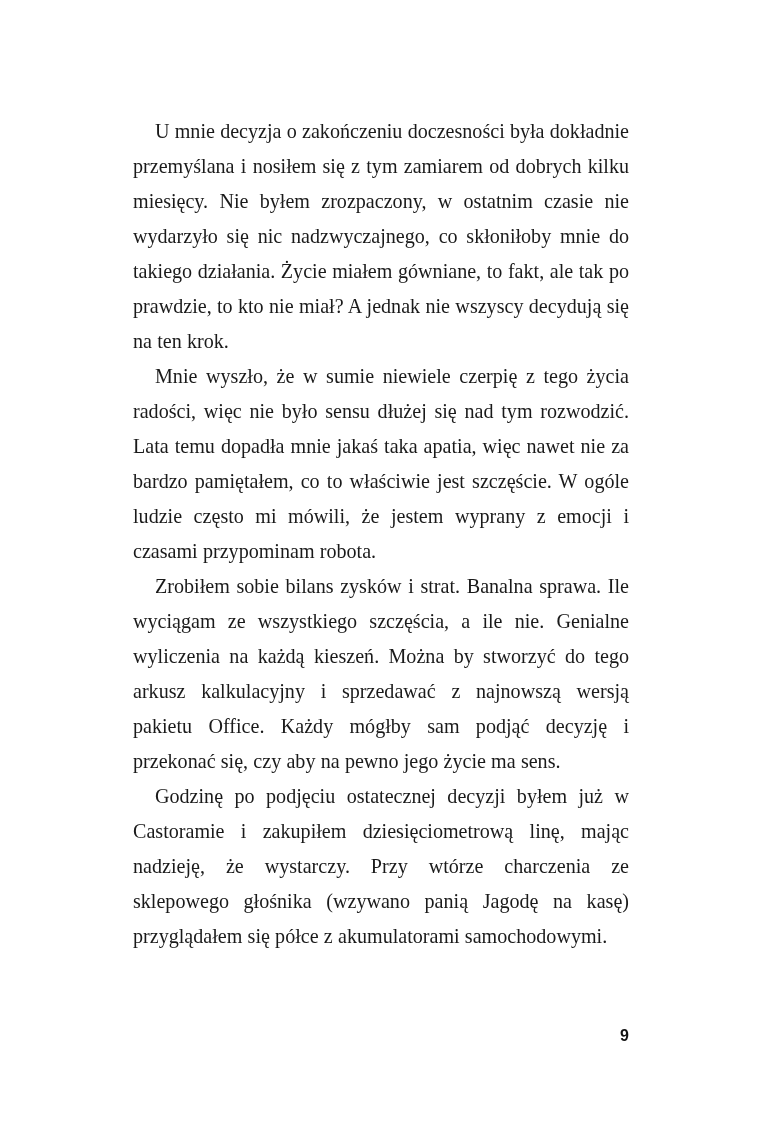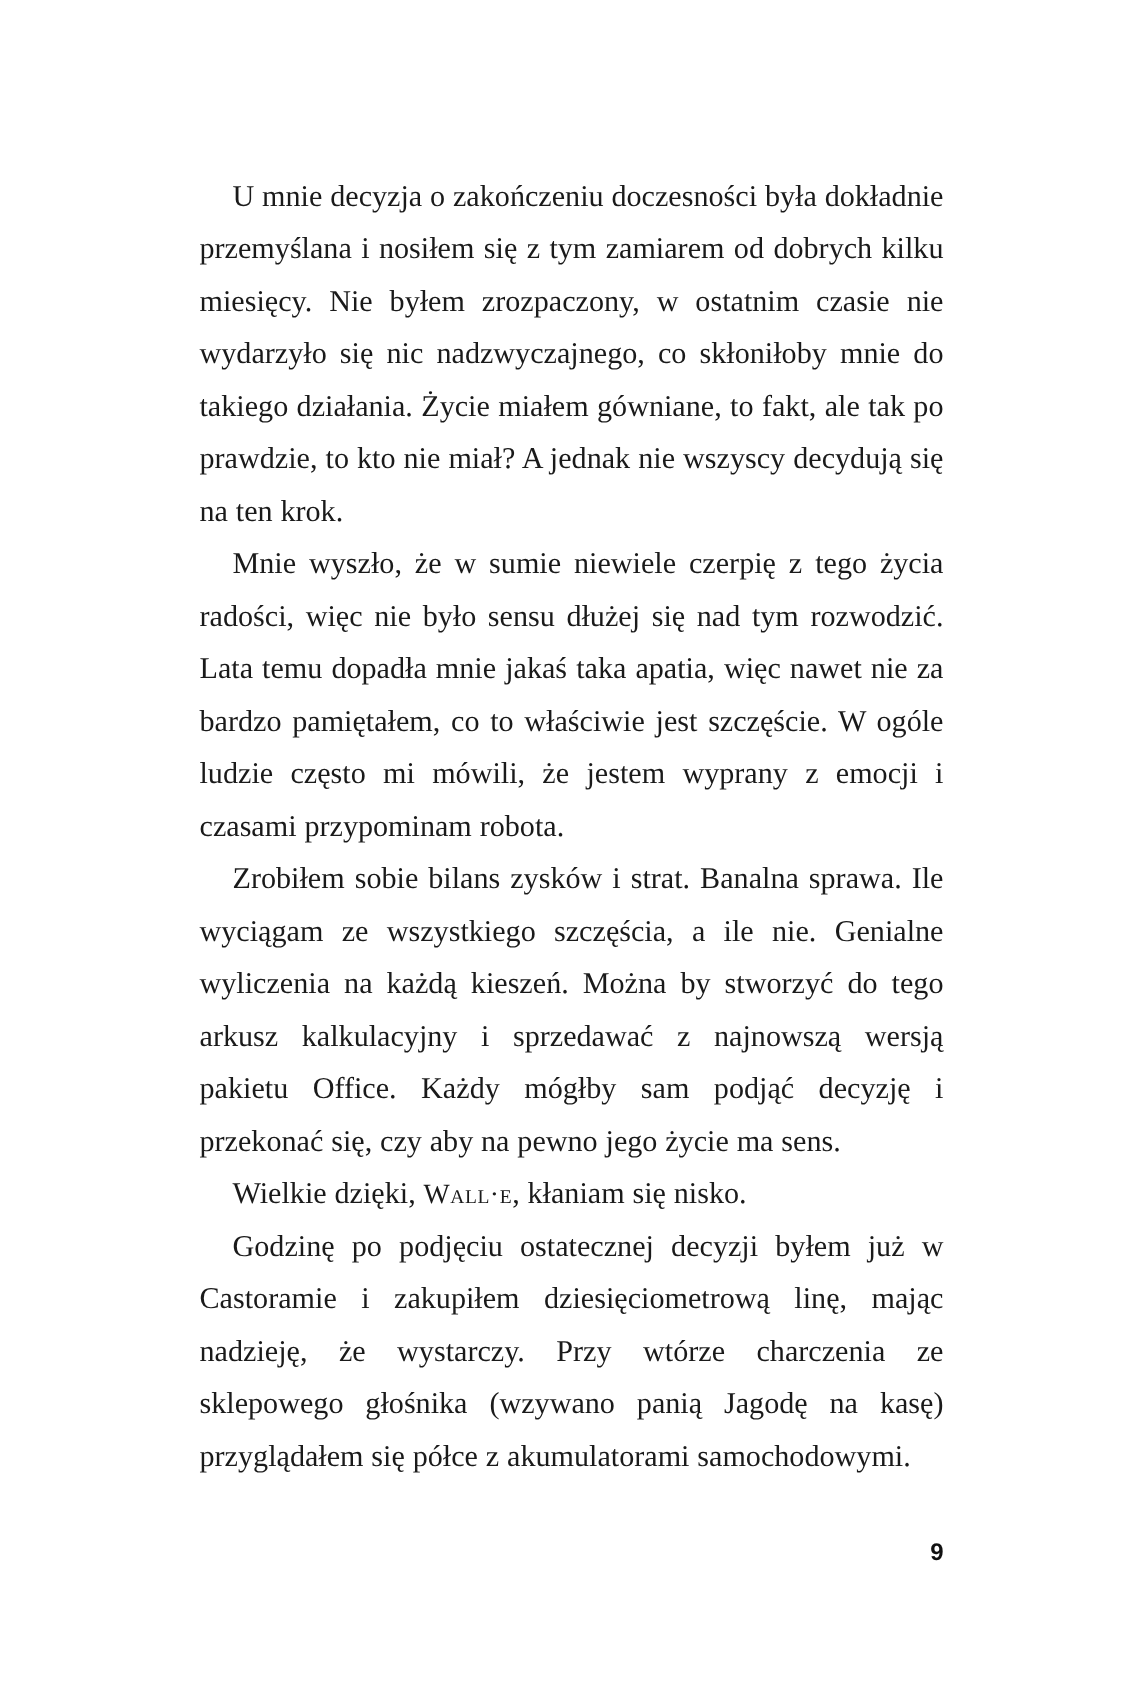--- a/index.html
+++ b/index.html
@@ -71,21 +71,20 @@
 <div class="page">
 
   <div class="text-block">
 
     <p class="para first">U mnie decyzja o zakończeniu doczesności była dokładnie przemyślana i nosiłem się z tym zamiarem od dobrych kilku miesięcy. Nie byłem zrozpaczony, w ostatnim czasie nie wydarzyło się nic nadzwyczajnego, co skłoniłoby mnie do takiego działania. Życie miałem gówniane, to fakt, ale tak po prawdzie, to kto nie miał? A jednak nie wszyscy decydują się na ten krok.</p>
 
     <p class="para">Mnie wyszło, że w sumie niewiele czerpię z tego życia radości, więc nie było sensu dłużej się nad tym rozwodzić. Lata temu dopadła mnie jakaś taka apatia, więc nawet nie za bardzo pamiętałem, co to właściwie jest szczęście. W ogóle ludzie często mi mówili, że jestem wyprany z emocji i czasami przypominam robota.</p>
 
     <p class="para">Zrobiłem sobie bilans zysków i strat. Banalna sprawa. Ile wyciągam ze wszystkiego szczęścia, a ile nie. Genialne wyliczenia na każdą kieszeń. Można by stworzyć do tego arkusz kalkulacyjny i sprzedawać z najnowszą wersją pakietu Office. Każdy mógłby sam podjąć decyzję i przekonać się, czy aby na pewno jego życie ma sens.</p>
 
-    <p class="para"><span>Wielkie dzięki, </span><span class="smallcaps">Wall·e</span><span>, kłaniam się nisko.</span></p>
 
     <p class="para">Godzinę po podjęciu ostatecznej decyzji byłem już w Castoramie i zakupiłem dziesięciometrową linę, mając nadzieję, że wystarczy. Przy wtórze charczenia ze sklepowego głośnika (wzywano panią Jagodę na kasę) przyglądałem się półce z akumulatorami samochodowymi.</p>
 
   </div>
 
   <div class="page-number">9</div>
 
 </div>
 
 </body></html>

